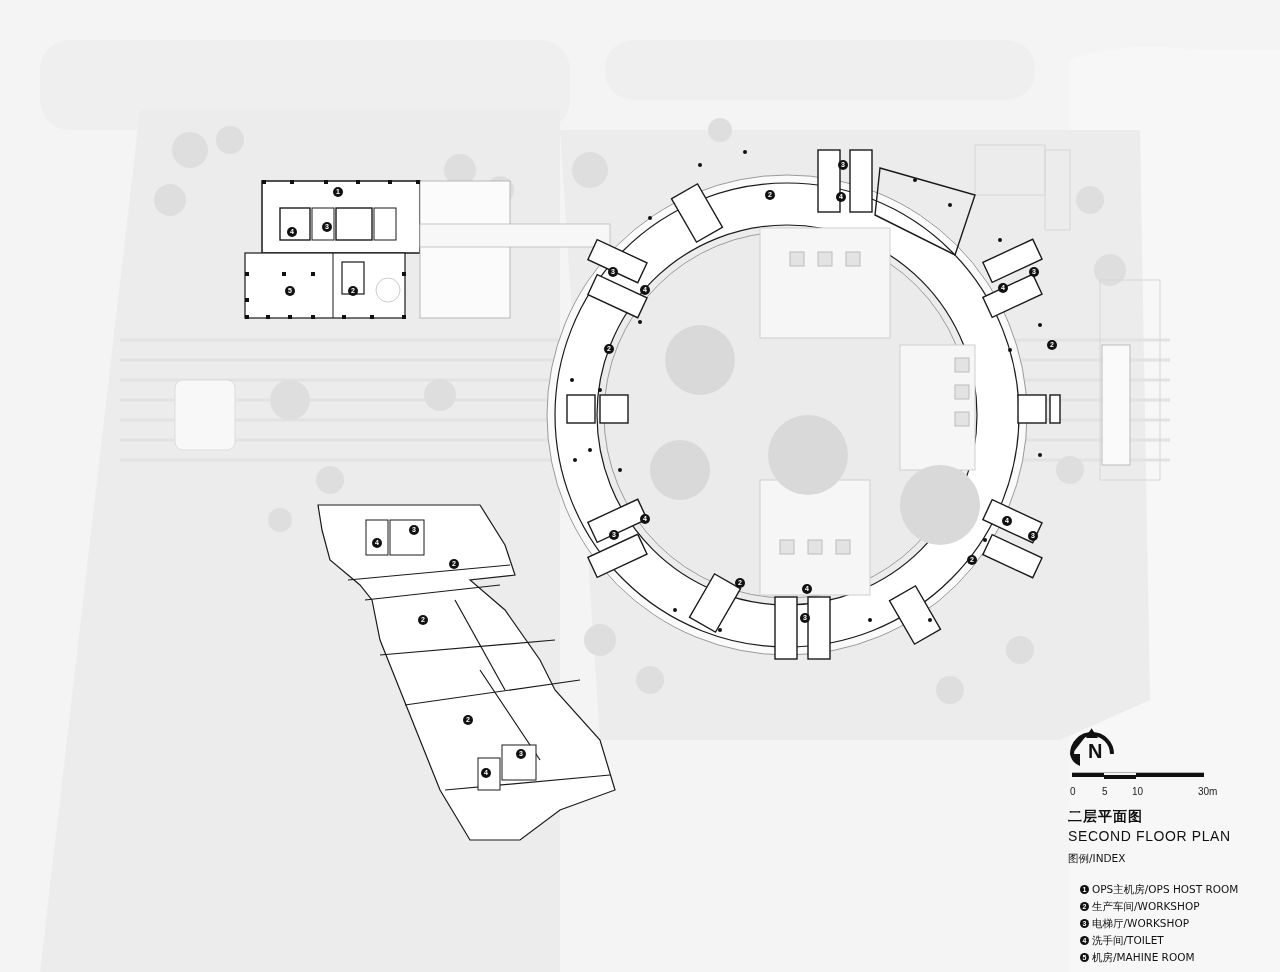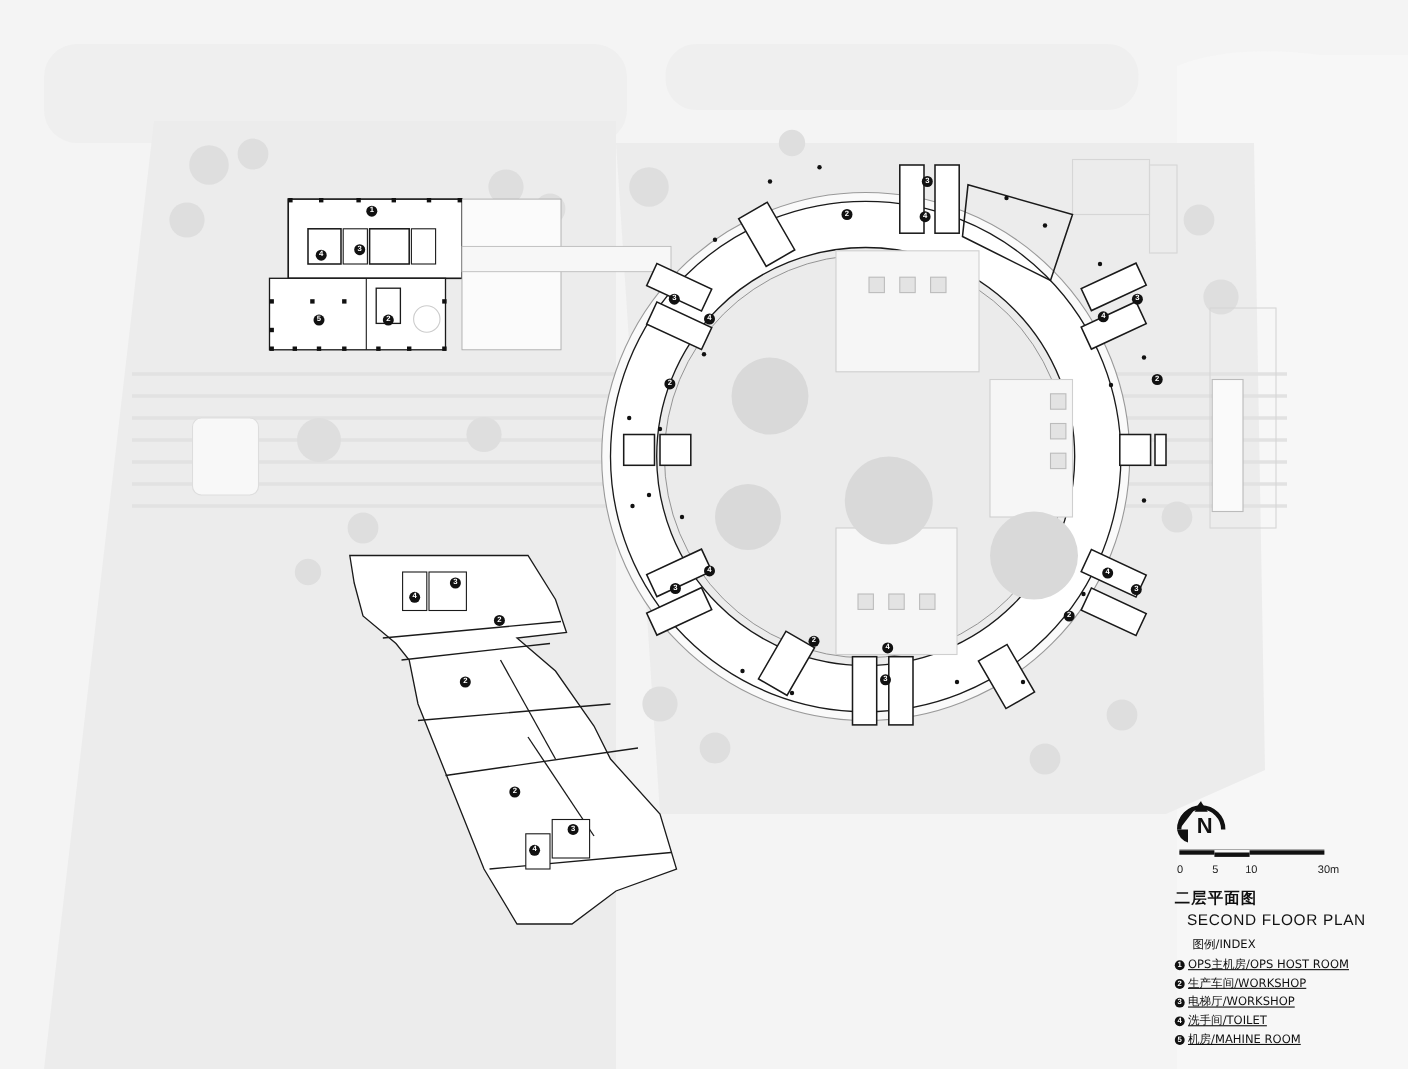--- a/index.html
+++ b/index.html
@@ -4,23 +4,23 @@
 <style>
   html,body{margin:0;padding:0;}
   body{width:1280px;height:972px;overflow:hidden;background:#f4f4f4;font-family:"Liberation Sans","DejaVu Sans",sans-serif;position:relative;}
   #plan{position:absolute;left:0;top:0;width:1280px;height:972px;}
   .legend{position:absolute;left:1068px;top:726px;width:200px;color:#111;}
   .north{position:absolute;left:0;top:0;width:50px;height:44px;}
   .scale{position:absolute;left:4px;top:46px;width:140px;height:10px;}
   .scale-labels{position:absolute;left:0;top:60px;width:150px;height:14px;font-size:10px;color:#222;}
   .scale-labels span{position:absolute;top:0;}
   .title-cn{position:absolute;left:0;top:82px;font-size:14px;font-weight:bold;font-family:Liberation Mono, monospace;letter-spacing:1px;}
-  .title-en{position:absolute;left:0;top:102px;font-size:14px;letter-spacing:0.6px;white-space:nowrap;margin-left:11px;}
-  .index-title{position:absolute;left:16px;top:126px;font-size:10.5px;font-family:"DejaVu Sans",sans-serif;white-space:nowrap;}
-  .index-list{position:absolute;left:0;top:143px;margin:0;padding:0;list-style:none;text-decoration:underline;}
+  .title-en{position:absolute;left:0;top:102px;font-size:14px;letter-spacing:0.6px;white-space:nowrap;}
+  .index-title{position:absolute;left:0;top:126px;font-size:10.5px;font-family:"DejaVu Sans",sans-serif;white-space:nowrap;}
+  .index-list{position:absolute;left:0;top:143px;margin:12px;padding:0;list-style:none;}
   .index-list li{font-size:10.5px;height:17px;line-height:17px;white-space:nowrap;font-family:"DejaVu Sans",sans-serif;display:flex;align-items:center;}
   .badge{display:inline-block;width:9px;height:9px;border-radius:50%;background:#111;color:#fff;font-size:7px;line-height:9px;text-align:center;margin-right:3px;font-weight:bold;font-family:"Liberation Sans",sans-serif;}
   .marker{position:absolute;width:10px;height:10px;border-radius:50%;background:#111;color:#fff;font-size:7px;line-height:10px;text-align:center;font-weight:bold;transform:translate(-5px,-5px);font-family:"Liberation Sans",sans-serif;}
 </style>
 </head>
 <body>
 
 <svg id="plan" viewBox="0 0 1280 972" xmlns="http://www.w3.org/2000/svg">
 
   <g>

